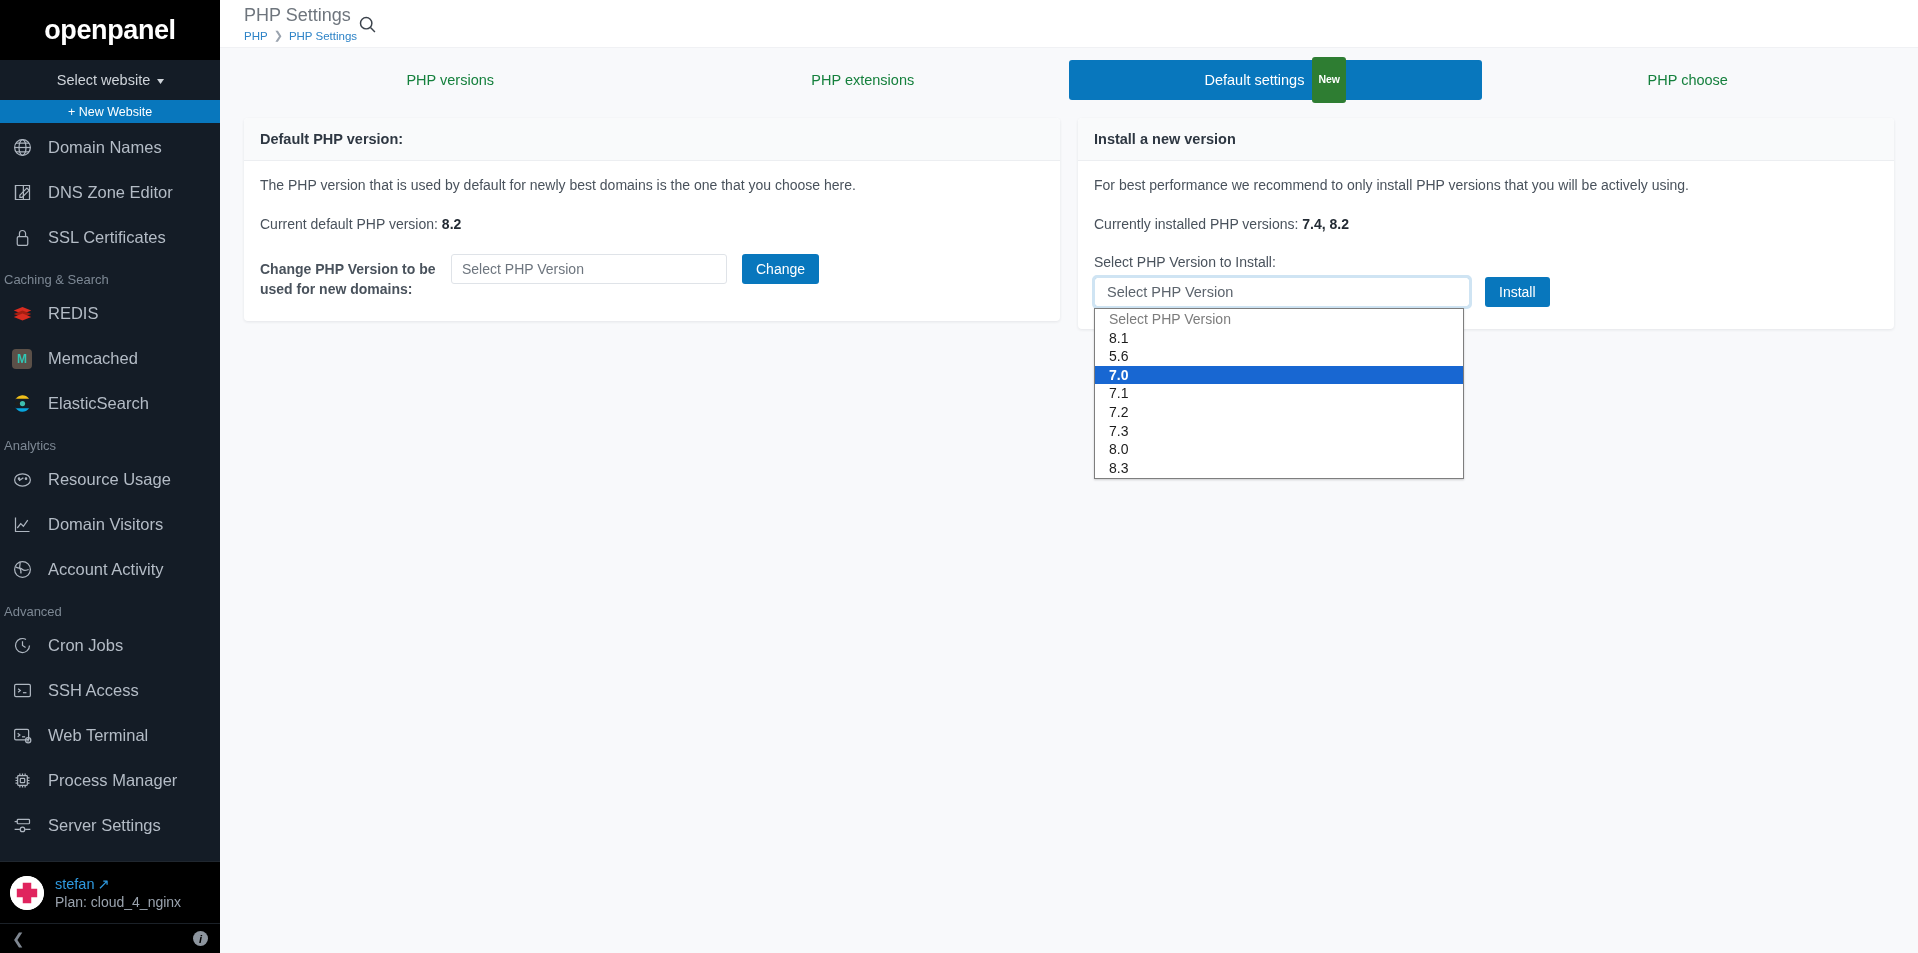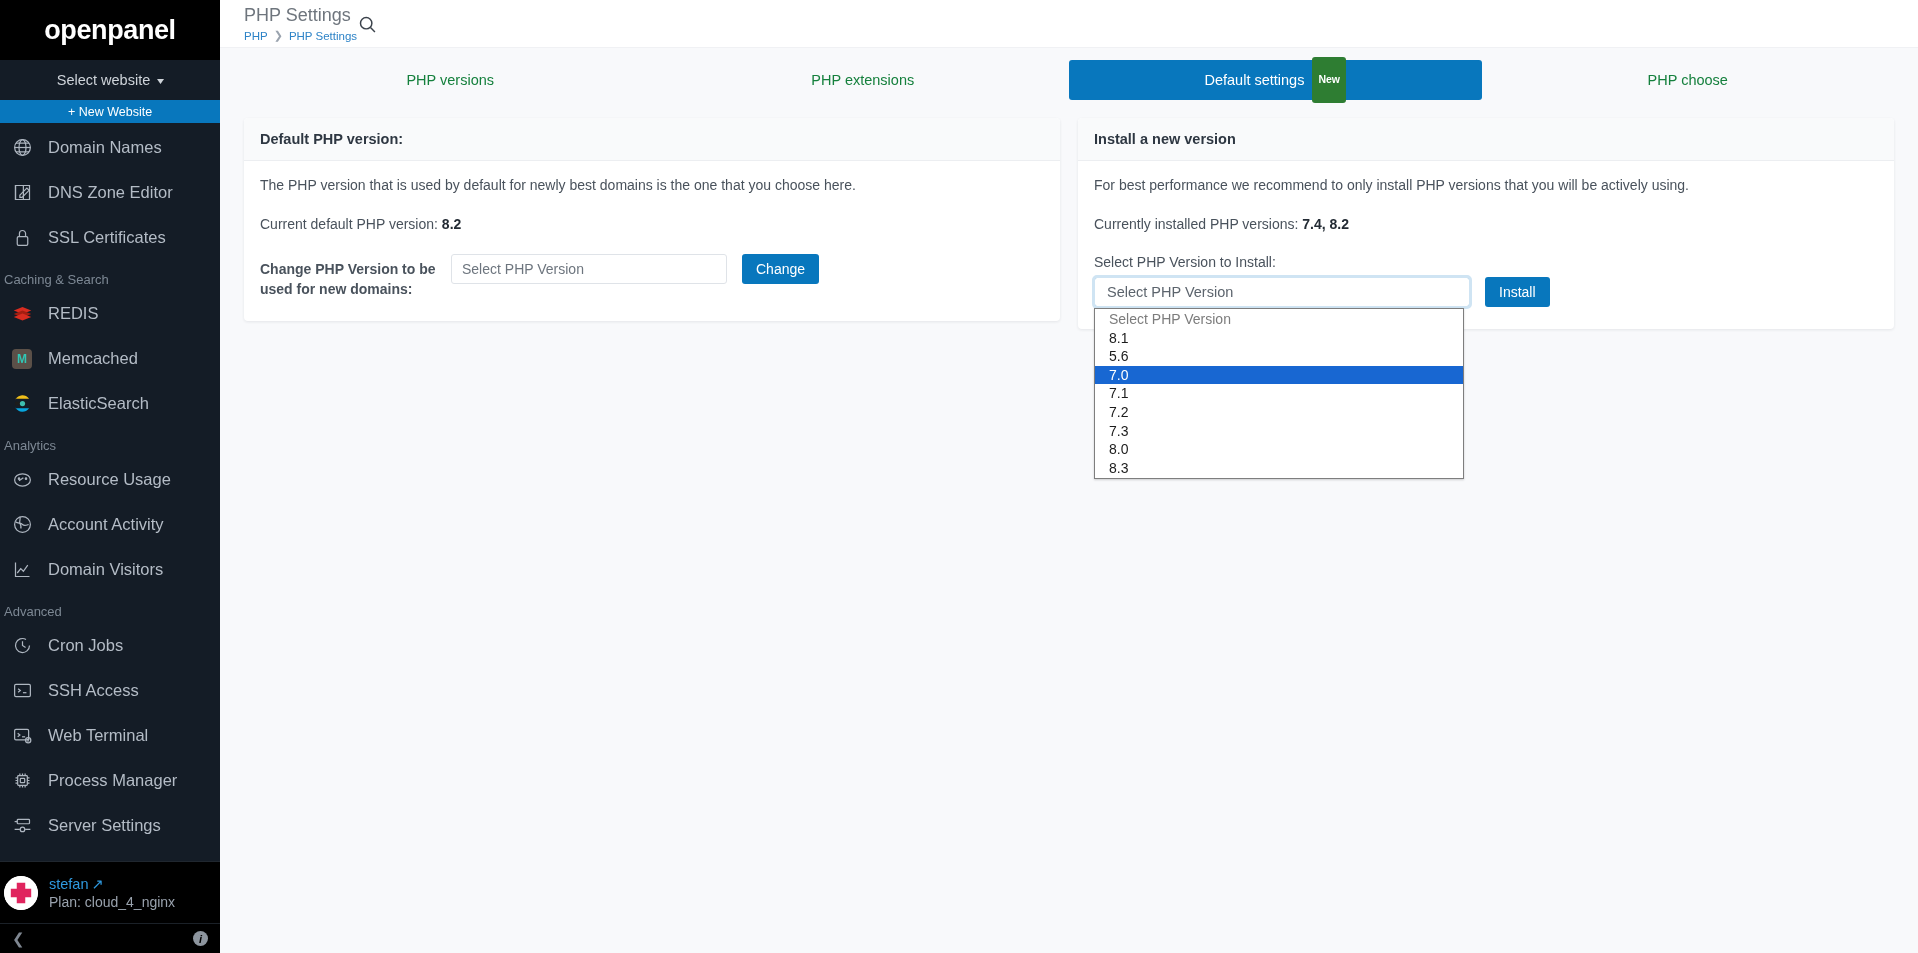--- a/index.html
+++ b/index.html
@@ -59,21 +59,21 @@
     padding: 12px 0 4px 4px; color: #7d8894; font-size: 13px;
   }
   .sq-ico {
     width: 20px; height: 20px; border-radius: 4px;
     display: flex; align-items: center; justify-content: center;
     font-size: 12px; font-weight: bold;
   }
 
   .user-box {
     background: #000000; height: 62px;
-    display: flex; align-items: center; gap: 11px; padding-left: 4px;
+    display: flex; align-items: center; gap: 11px; padding-left: 10px;
     border-top: 1px solid #20272f;
   }
   .avatar {
     width: 34px; height: 34px; border-radius: 50%;
     background: #ffffff; display: flex; align-items: center; justify-content: center;
     flex: 0 0 34px; overflow: hidden;
   }
   .user-meta { display: flex; flex-direction: column; gap: 2px; }
   .user-name {
     color: #2f9ae0; font-size: 14.5px; display: flex; align-items: center; gap: 3px;
@@ -174,21 +174,21 @@
     position: absolute; top: 31px; left: 0; width: 370px;
     background: #ffffff; border: 1px solid #7e7e7e;
     z-index: 5; padding: 1px 0 1px 0;
     box-shadow: 0 1px 2px rgba(0,0,0,0.18);
   }
   .opt {
     font-size: 14px; color: #1c1c1c; padding: 1px 0 1px 14px;
     line-height: 16.6px; cursor: pointer;
   }
   .opt.placeholder { color: #7c7c7c; }
-  .opt.selected { background: #1867d2; color: #ffffff; }
+  .opt.selected { background: #1867d2; color: #ffffff; font-weight: bold; }
 </style>
 </head>
 <body>
 
 <div class="app">
 
   <aside class="sidebar">
 
     <div class="brand">
       <span class="brand-text">openpanel</span>
@@ -281,36 +281,36 @@
               <circle cx="8" cy="11" r="0.8"></circle>
               <circle cx="16" cy="11" r="0.8"></circle>
             </svg>
         </span>
         <span>Resource Usage</span>
       </div>
 
       <div class="nav-item">
         <span class="nav-ico">
           <svg viewBox="0 0 24 24">
+              <path d="M4 4v16h16"></path>
+              <path d="M6 16l4-5 3 3 5-7"></path>
+            </svg>
+        </span>
+        <span>Domain Visitors</span>
+      </div>
+
+      <div class="nav-item">
+        <span class="nav-ico">
+          <svg viewBox="0 0 24 24">
               <circle cx="12" cy="12" r="9"></circle>
               <path d="M4 9c3 2 6 1 8 3s4 1 7 0"></path>
               <path d="M9 3.5c1 3-1 5 0 7s2 4 1 6"></path>
             </svg>
         </span>
         <span>Account Activity</span>
-      </div>
-
-      <div class="nav-item">
-        <span class="nav-ico">
-          <svg viewBox="0 0 24 24">
-              <path d="M4 4v16h16"></path>
-              <path d="M6 16l4-5 3 3 5-7"></path>
-            </svg>
-        </span>
-        <span>Domain Visitors</span>
       </div>
 
       <div class="nav-group">Advanced</div>
 
       <div class="nav-item">
         <span class="nav-ico">
           <svg viewBox="0 0 24 24">
               <path d="M20 12a8 8 0 11-4-6.9" stroke-dasharray="0"></path>
               <path d="M12 7v5l3.5 2.2"></path>
             </svg>

